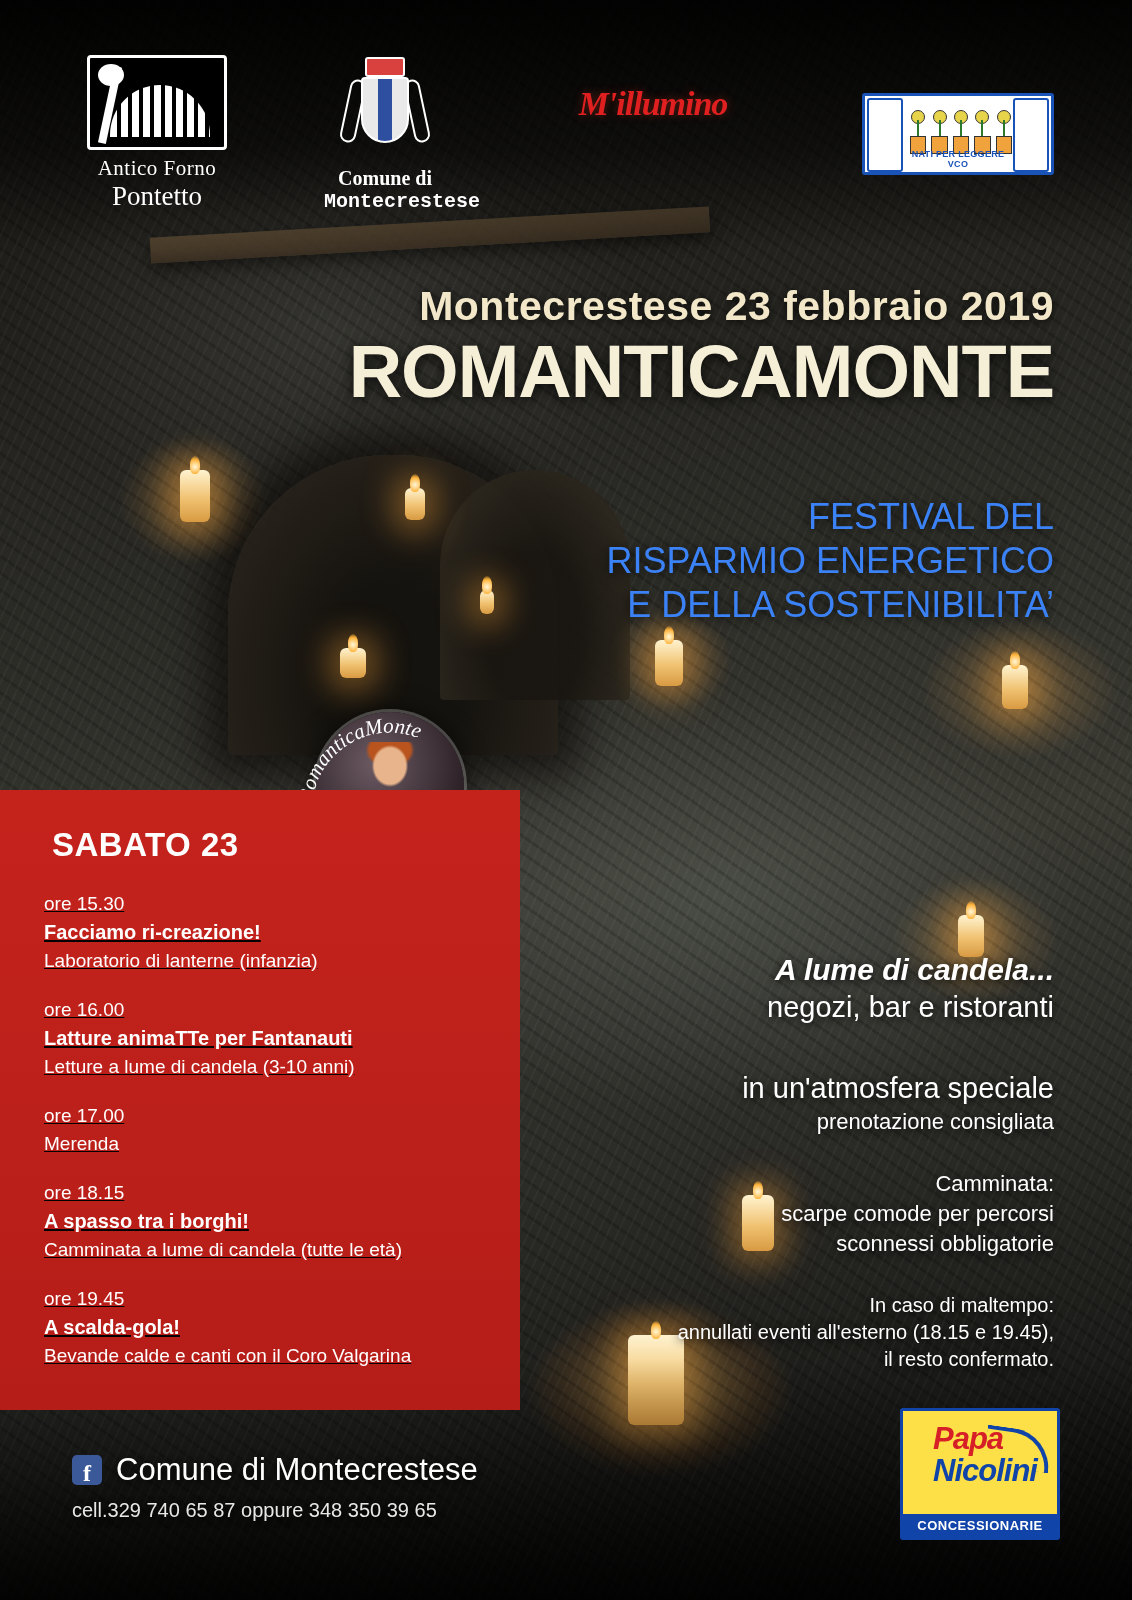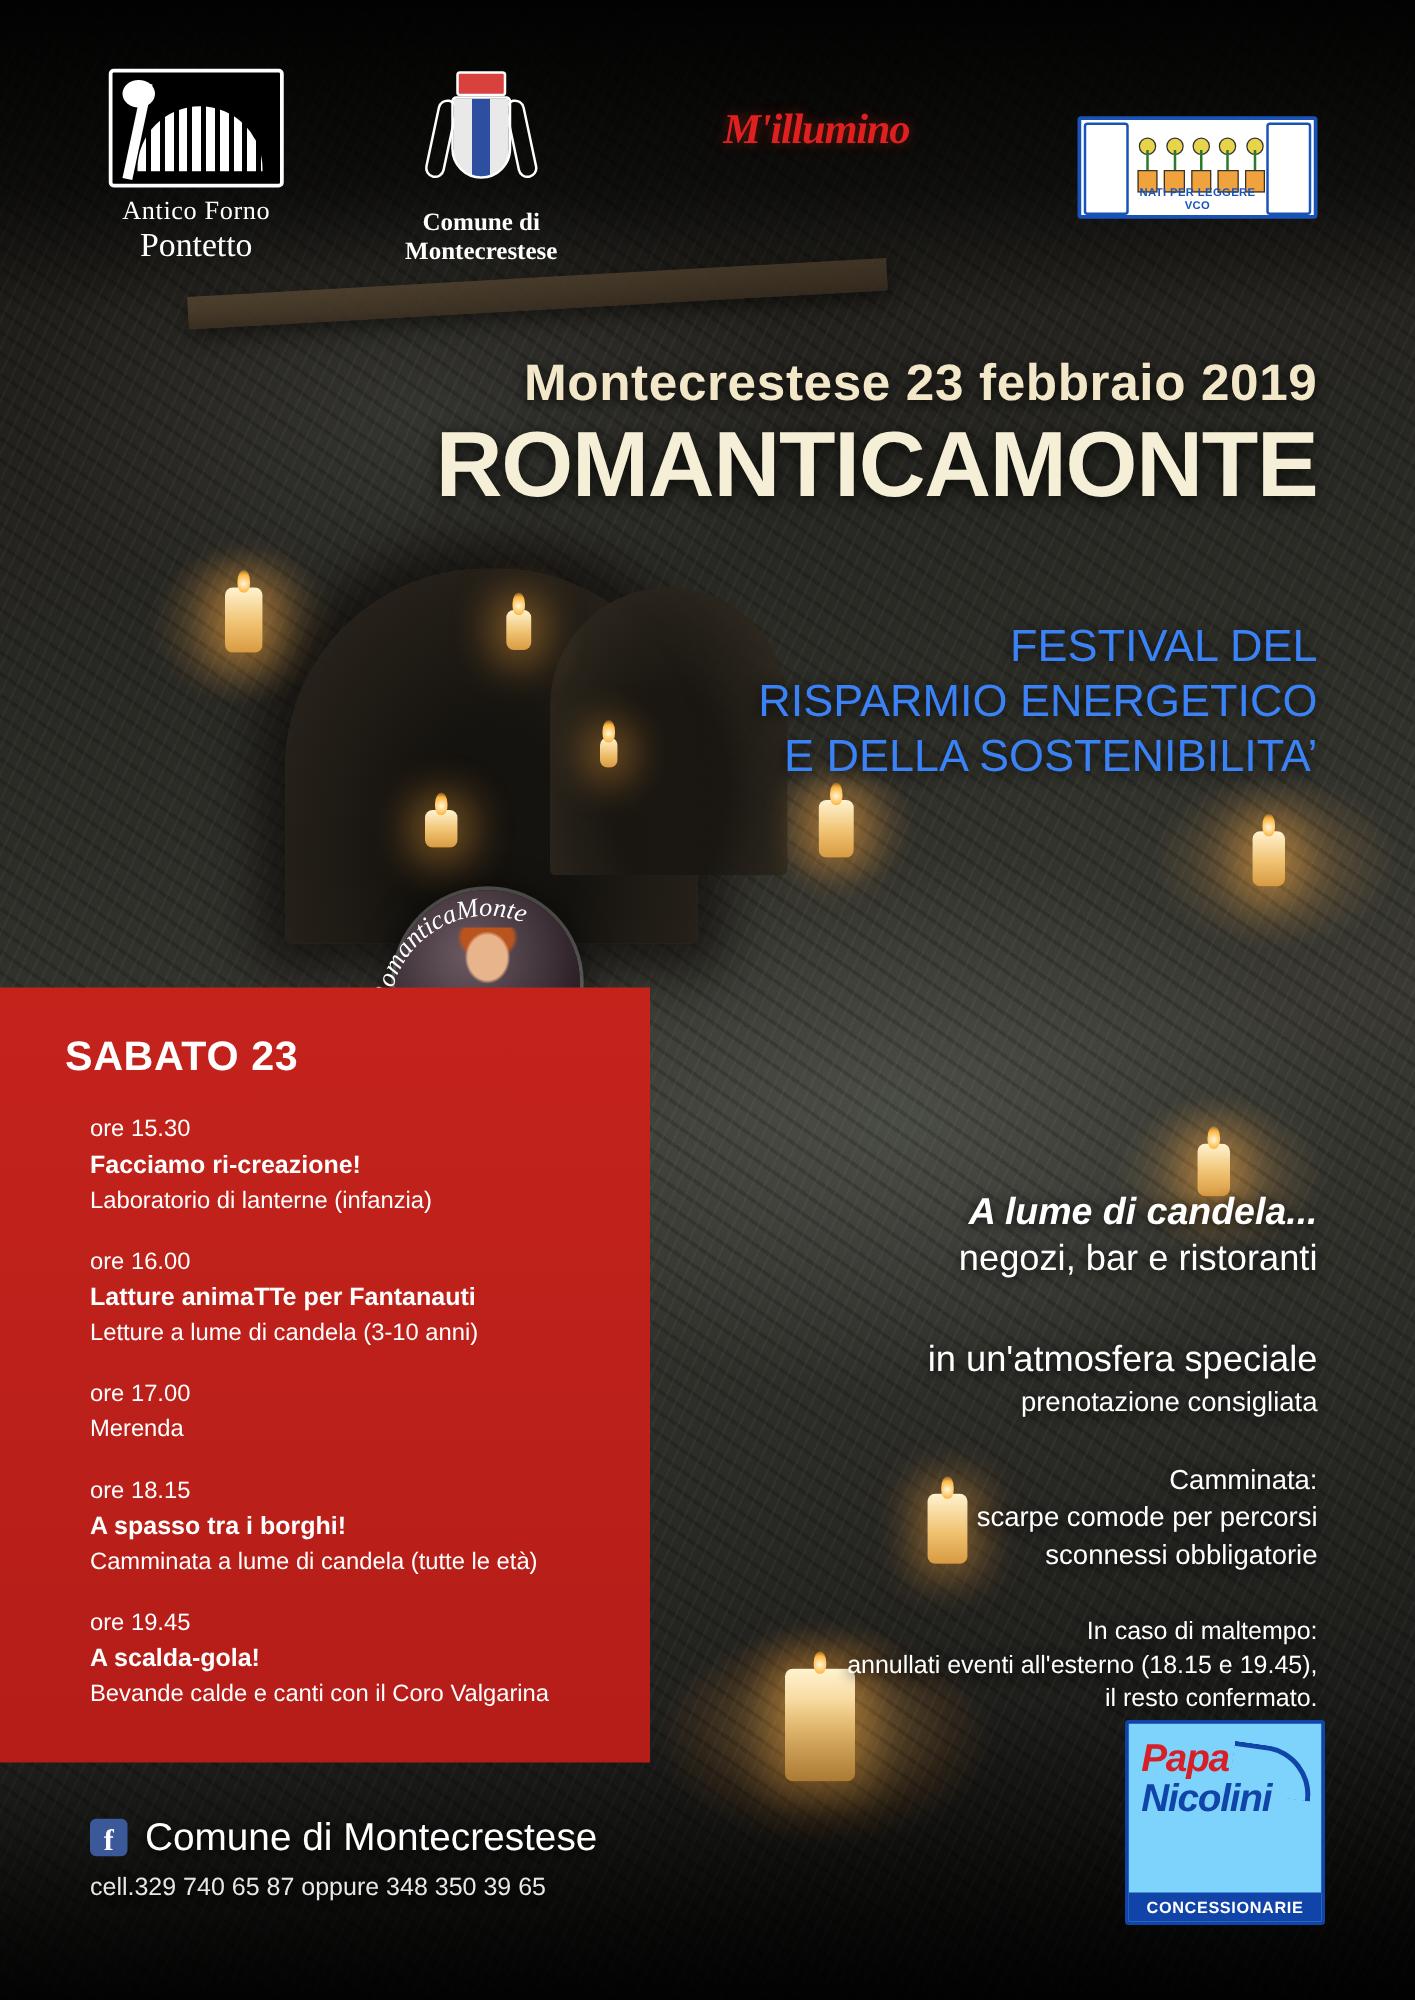--- a/index.html
+++ b/index.html
@@ -121,21 +121,21 @@
     position: absolute; left: 18px; top: 2px; width: 40px; height: 20px;
     background: #d9413f; border: 2px solid #fff; border-radius: 3px;
   }
   .crest .leafL, .crest .leafR {
     position: absolute; top: 24px; width: 16px; height: 64px;
     border: 2px solid #fff; border-radius: 12px;
   }
   .crest .leafL { left: -2px; transform: rotate(12deg); }
   .crest .leafR { right: -2px; transform: rotate(-12deg); }
   .logo-comune .c1 { font-family: "Liberation Serif", serif; font-size: 20px; font-weight: bold; }
-  .logo-comune .c2 { font-family: Liberation Serif, serif; font-size: 20px; font-weight: bold; }
+  .logo-comune .c2 { font-family: Liberation Mono, monospace; font-size: 20px; font-weight: bold; text-align: right; }
 
   .logo-millumino {
     position: absolute; left: 548px; top: 85px; width: 210px; text-align: center;
     color: #e02020;
     font-family: "Liberation Serif", serif;
     text-shadow: 0 0 10px rgba(255,60,30,.35);
   }
   .logo-millumino .m1 { font-size: 34px; font-style: italic; font-weight: bold; letter-spacing: -1px; }
   .logo-millumino .m2 { font-size: 34px; font-style: italic; font-weight: bold; letter-spacing: -1px; margin-top: 2px; }
 
@@ -208,21 +208,21 @@
   
   .panel {
     position: absolute; left: 0; top: 790px; width: 520px; height: 620px;
     background: #c5211b;
     background: linear-gradient(180deg,#c4231c 0%, #b51d18 100%);
   }
   .panel h2 {
     color: #fff; font-size: 33px; font-weight: bold; letter-spacing: .5px;
     margin: 36px 0 0 52px;
   }
-  .events { margin: 26px 0 0 72px; }
+  .events { margin: 26px 0 0 44px; text-decoration: underline; }
   .event { margin-bottom: 22px; color: #fff; }
   .event .time { font-size: 19px; font-weight: 400; line-height: 1.45; }
   .event .name { font-size: 20px; font-weight: bold; line-height: 1.45; }
   .event .desc { font-size: 19px; font-weight: 400; line-height: 1.45; }
 
   
   .right-info {
     position: absolute; right: 78px; top: 950px; width: 420px; text-align: right; color: #fff;
     text-shadow: 0 2px 10px rgba(0,0,0,.9);
   }
@@ -239,22 +239,22 @@
     width: 30px; height: 30px; border-radius: 5px; background: #3b5998; color: #fff;
     font-family: "Liberation Serif", serif; font-weight: bold; font-size: 24px;
     display: flex; align-items: flex-end; justify-content: center; line-height: 1;
   }
   .fb-text { color: #fff; font-size: 31px; text-shadow: 0 2px 8px rgba(0,0,0,.9); }
   .phone {
     position: absolute; left: 72px; bottom: 78px;
     color: #e8e8e8; font-size: 20px; text-shadow: 0 2px 8px rgba(0,0,0,.9);
   }
   .papa {
-    position: absolute; right: 72px; bottom: 60px; width: 160px; height: 164px;
-    background: #7dd3fc; border: 3px solid #1044a8; border-radius: 3px; overflow: hidden;
+    position: absolute; right: 72px; bottom: 60px; width: 160px; height: 132px;
+    background: #fde047; border: 3px solid #1044a8; border-radius: 3px; overflow: hidden; padding-left: 20px;
   }
   .papa .p1 { color: #d61f26; font-weight: bold; font-size: 31px; font-style: italic; margin: 10px 0 0 10px; letter-spacing: -1px; }
   .papa .p2 { color: #1044a8; font-weight: bold; font-size: 31px; font-style: italic; margin: -4px 0 0 10px; letter-spacing: -1px; }
   .papa .p3 {
     position: absolute; left: 0; right: 0; bottom: 0; background: #1044a8; color: #fff;
     font-size: 13px; font-weight: bold; text-align: center; padding: 4px 0; letter-spacing: .5px;
   }
   .papa .swoosh {
     position: absolute; right: 6px; top: 18px; width: 66px; height: 40px;
     border-top: 4px solid #1044a8; border-right: 4px solid #1044a8;

